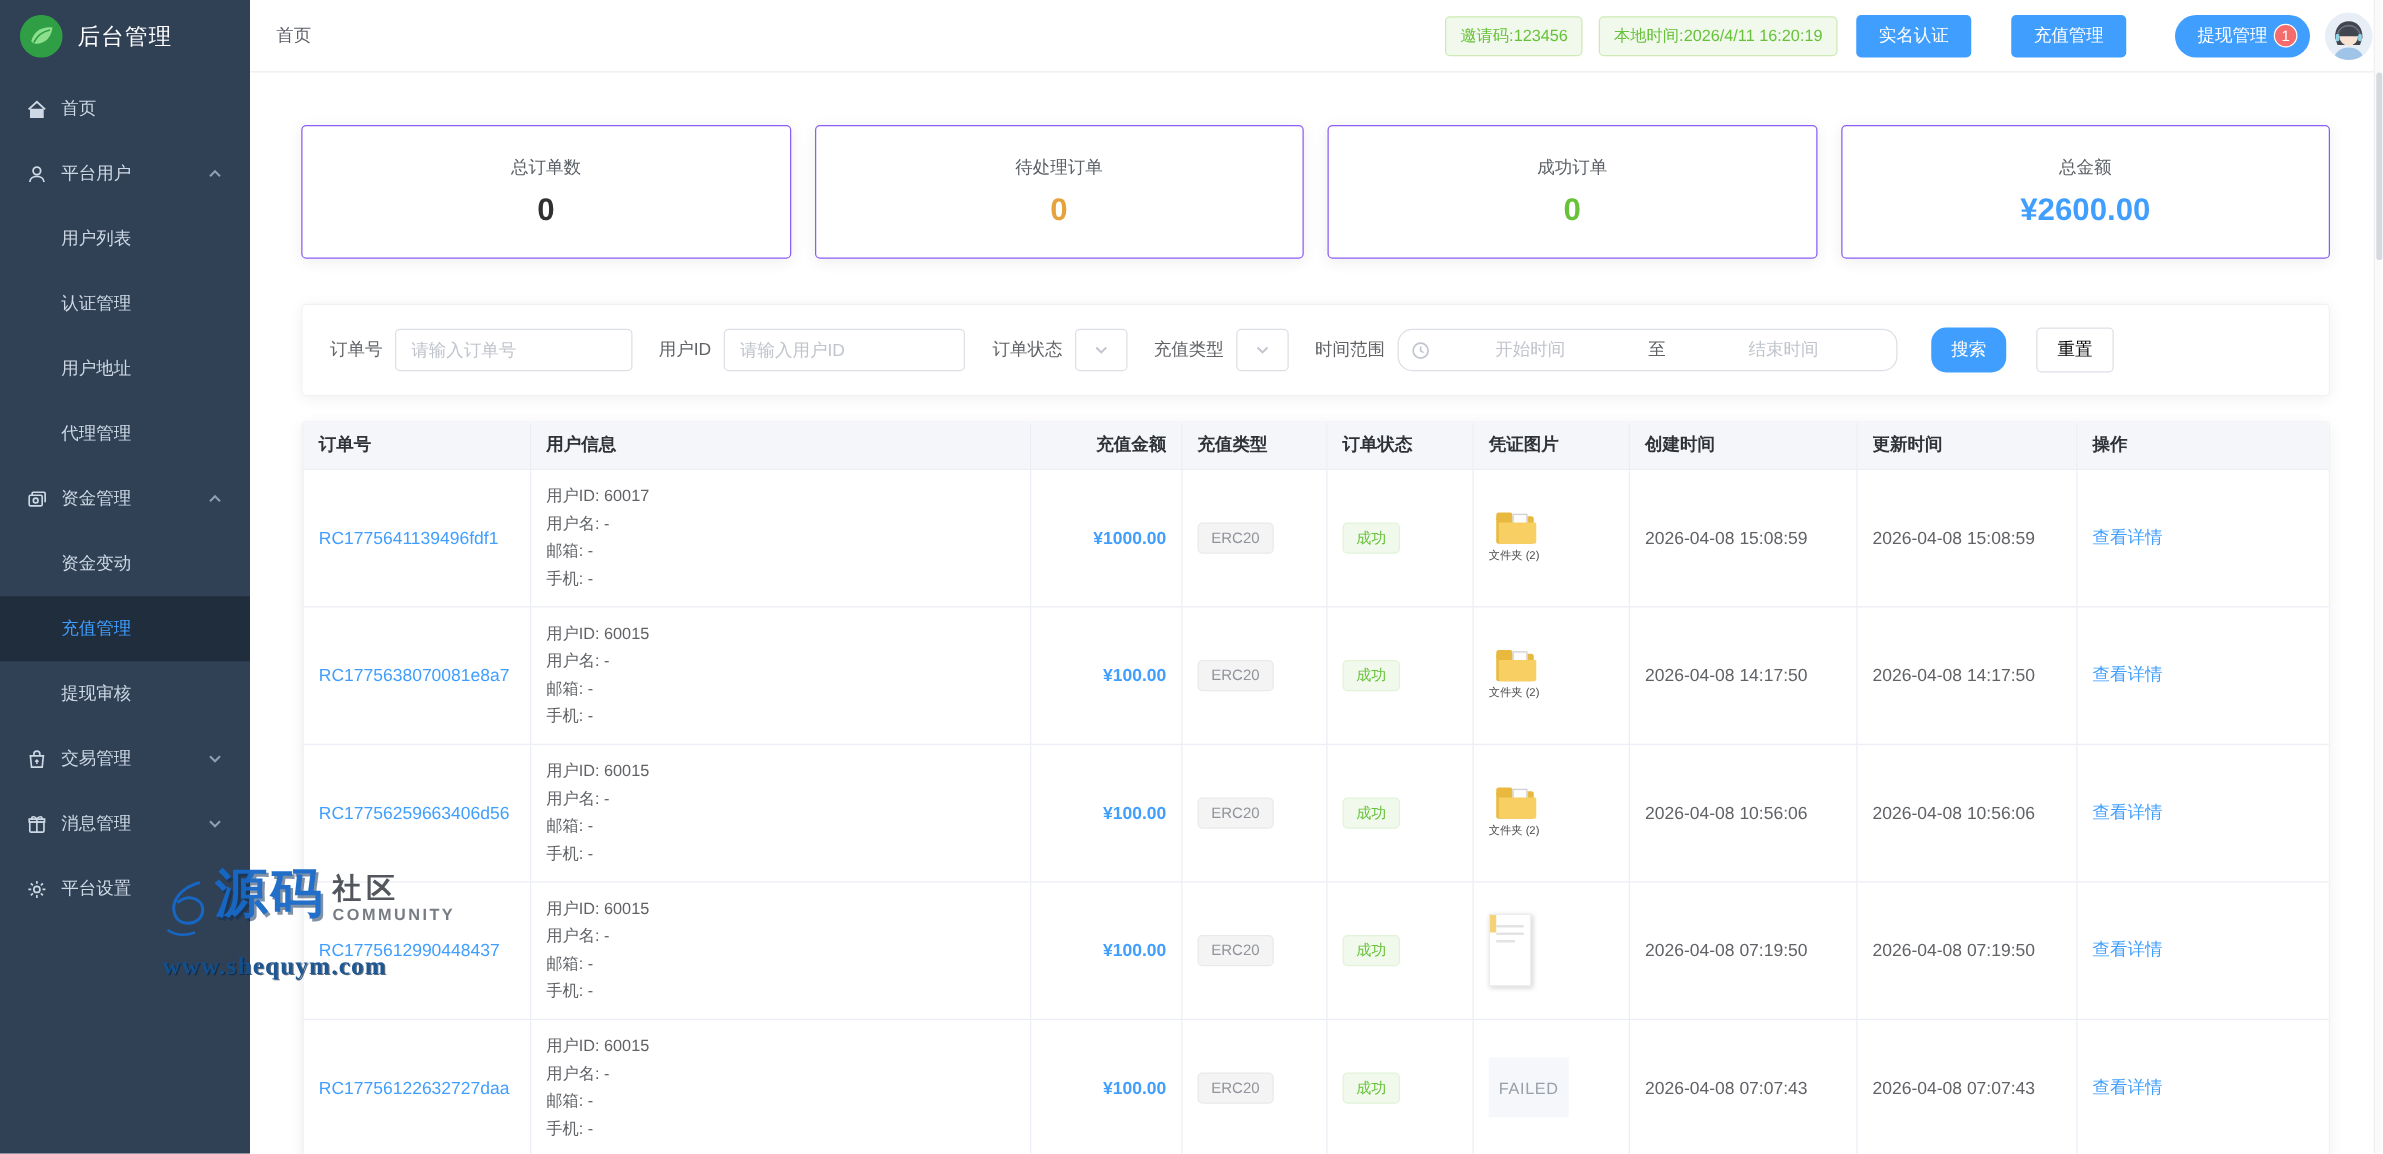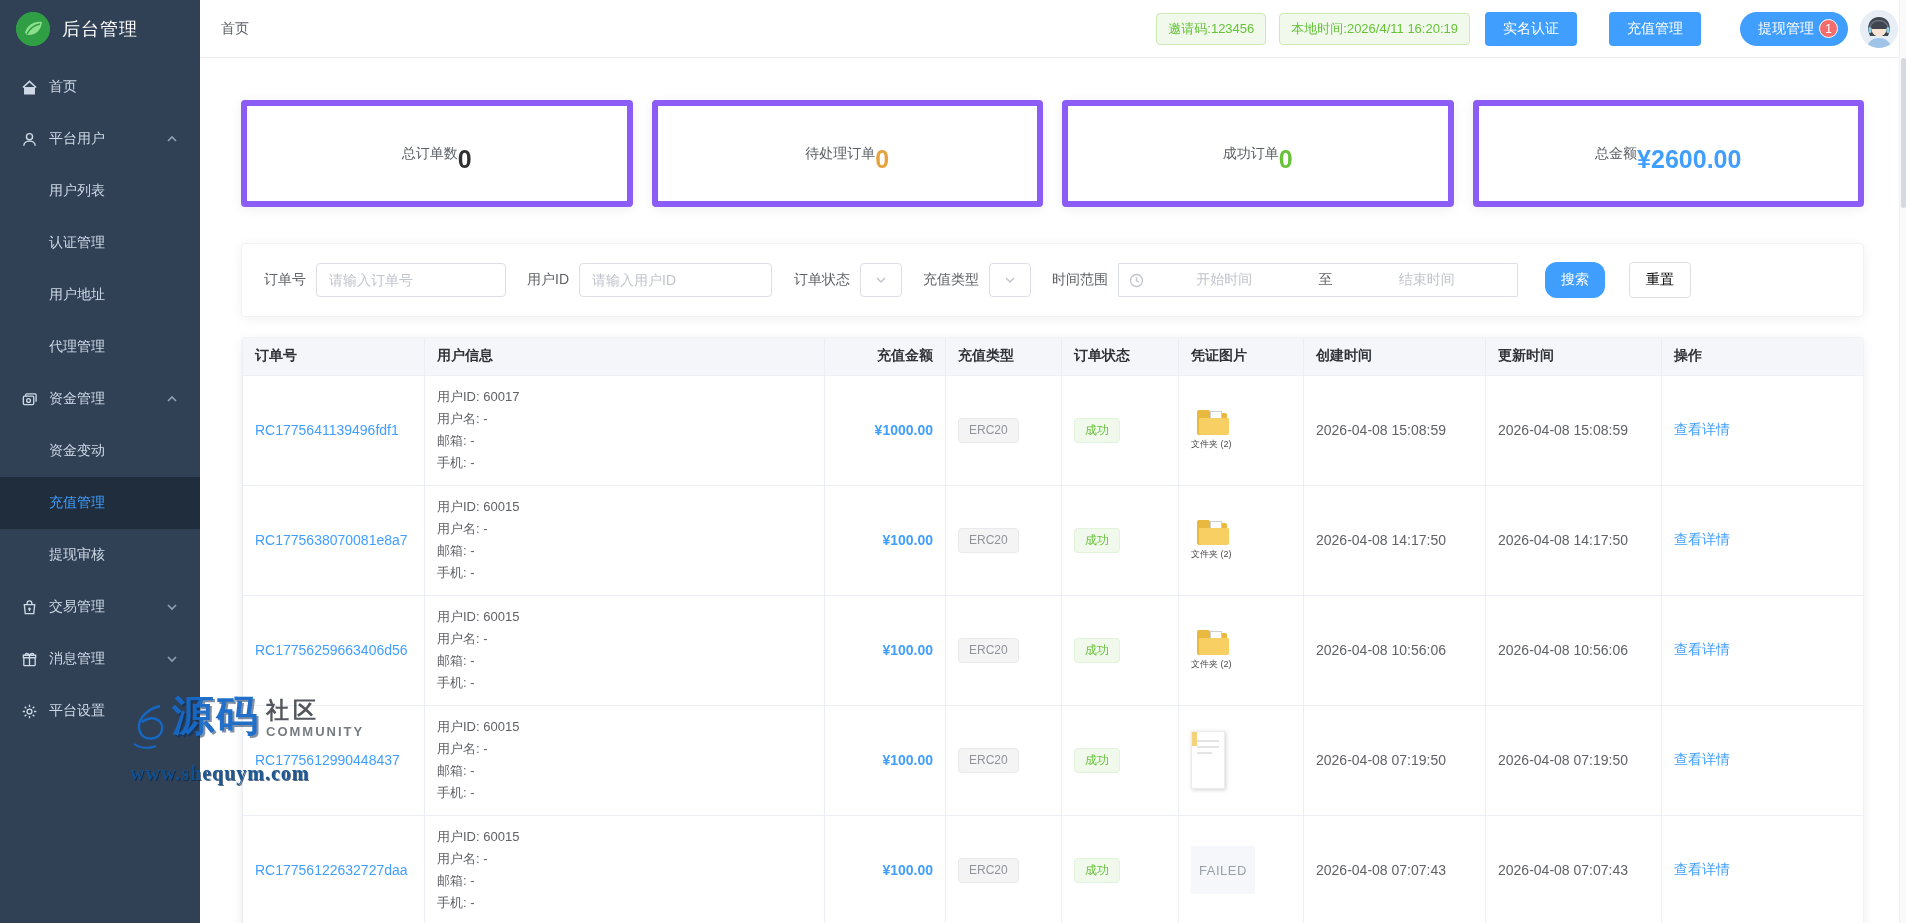--- a/index.html
+++ b/index.html
@@ -25,34 +25,34 @@
   .tb-right { margin-left:auto; display:flex; align-items:center; padding-right:8px; }
   .tb-badge { background:#f0f9eb; border:1px solid #cdeab4; color:#67c23a; font-size:13px; padding:6px 11px; border-radius:4px; white-space:nowrap; }
   .tb-badge + .tb-badge { margin-left:13px; }
   .tb-btn { background:#409eff; color:#fff; border:none; font-size:14px; height:34px; padding:0 18px; border-radius:4px; cursor:pointer; display:flex; align-items:center; font-family:inherit; }
   .tb-btn.b1 { margin-left:15px; } .tb-btn.b2 { margin-left:32px; } .tb-btn.b3 { margin-left:39px; padding-right:10px;border-radius:17px; }
   .tb-btn .num-badge { margin-left:5px; width:19px; height:19px; border-radius:50%; background:#f56c6c; border:1px solid #fff; color:#fff; font-size:12px; display:flex; align-items:center; justify-content:center; }
   .avatar { width:38px; height:38px; border-radius:50%; margin-left:12px; overflow:hidden; background:#e7eef6; flex:none; cursor:pointer; }
 
   
   .stats { position:absolute; left:241px; top:100px; width:1623px; height:107px; display:flex; gap:19px; }
-  .stat-card { flex:1; background:#fff; border:6px solid #8b5cf6; border-radius:4px; box-shadow:0 2px 12px rgba(0,0,0,0.07); display:flex; flex-direction:row; align-items:center; justify-content:center; }
+  .stat-card { flex:1; background:#fff; border:1px solid #8b5cf6; border-radius:4px; box-shadow:0 2px 12px rgba(0,0,0,0.07); display:flex; flex-direction:column; align-items:center; justify-content:center; }
   .stat-label { font-size:14px; color:#5a6066; }
   .stat-value { font-size:25px; font-weight:bold; margin-top:11px; }
 
   
   .filter-card { position:absolute; left:241px; top:243px; width:1623px; height:74px; background:#fff; border:1px solid #f1f2f5; border-radius:4px; box-shadow:0 2px 12px rgba(0,0,0,0.06); display:flex; align-items:center; padding-left:22px; }
   .f-label { color:#606266; font-size:14px; white-space:nowrap; }
   .f-input { height:34px; border:1px solid #dcdfe6; border-radius:4px; margin-left:10px; padding:0 12px; font-size:14px; color:#606266; font-family:inherit; outline:none; }
   .f-input::placeholder { color:#c0c4cc; }
   .in-order { width:190px; } .in-user { width:193px; margin-right:22px; }
   .f-gap { margin-left:21px; }
   .f-select { width:42px; height:34px; border:1px solid #dcdfe6; border-radius:4px; margin-left:10px; display:flex; align-items:center; justify-content:center; color:#c0c4cc; cursor:pointer; }
   .f-select svg { width:12px; height:12px; }
-  .daterange { width:400px; height:34px; border:1px solid #dcdfe6; border-radius:1px; margin-left:10px; display:flex; align-items:center; padding:0 10px; cursor:text; }
+  .daterange { width:400px; height:34px; border:1px solid #dcdfe6; border-radius:12px; margin-left:10px; display:flex; align-items:center; padding:0 10px; cursor:text; }
   .dr-ph { flex:1; text-align:center; color:#c0c4cc; font-size:14px; }
   .dr-sep { flex:none; color:#606266; font-size:14px; padding:0 14px; }
   .clock-ic { width:15px; height:15px; color:#c0c4cc; flex:none; }
   .btn-search { margin-left:27px; height:36px; padding:0 16px; background:#409eff; color:#fff; border:none; border-radius:12px; font-size:14px; cursor:pointer; font-family:inherit; }
   .btn-reset { margin-left:24px; height:36px; padding:0 16px; background:#fff; color:#000000; border:1px solid #dcdfe6; border-radius:4px; font-size:14px; cursor:pointer; font-family:inherit; }
 
   
   .table-card { position:absolute; left:241px; top:337px; width:1623px; height:600px; background:#fff; border:1px solid #f1f2f5; border-top-left-radius:4px; border-top-right-radius:4px; box-shadow:0 2px 12px rgba(0,0,0,0.06); overflow:hidden; }
   table.grid { width:1623px; border-collapse:collapse; table-layout:fixed; }
   .grid th { height:37px; background:#f4f6f9; color:#2f3236; font-weight:700; font-size:14px; text-align:left; padding:0 12px; border:1px solid #ebeef5; border-top:none; }

